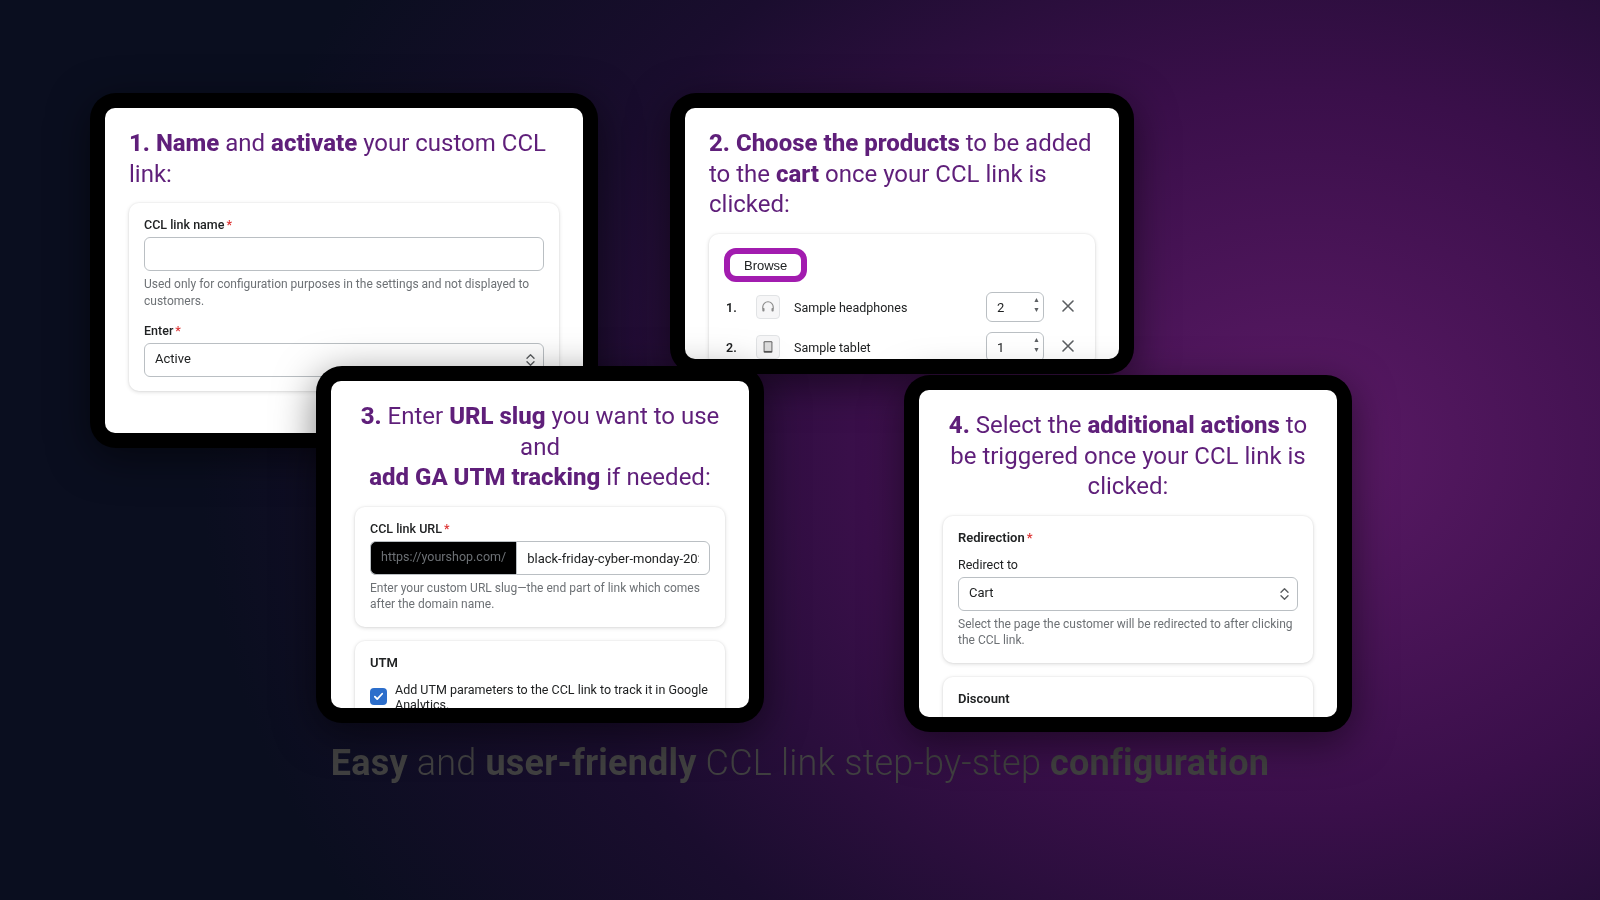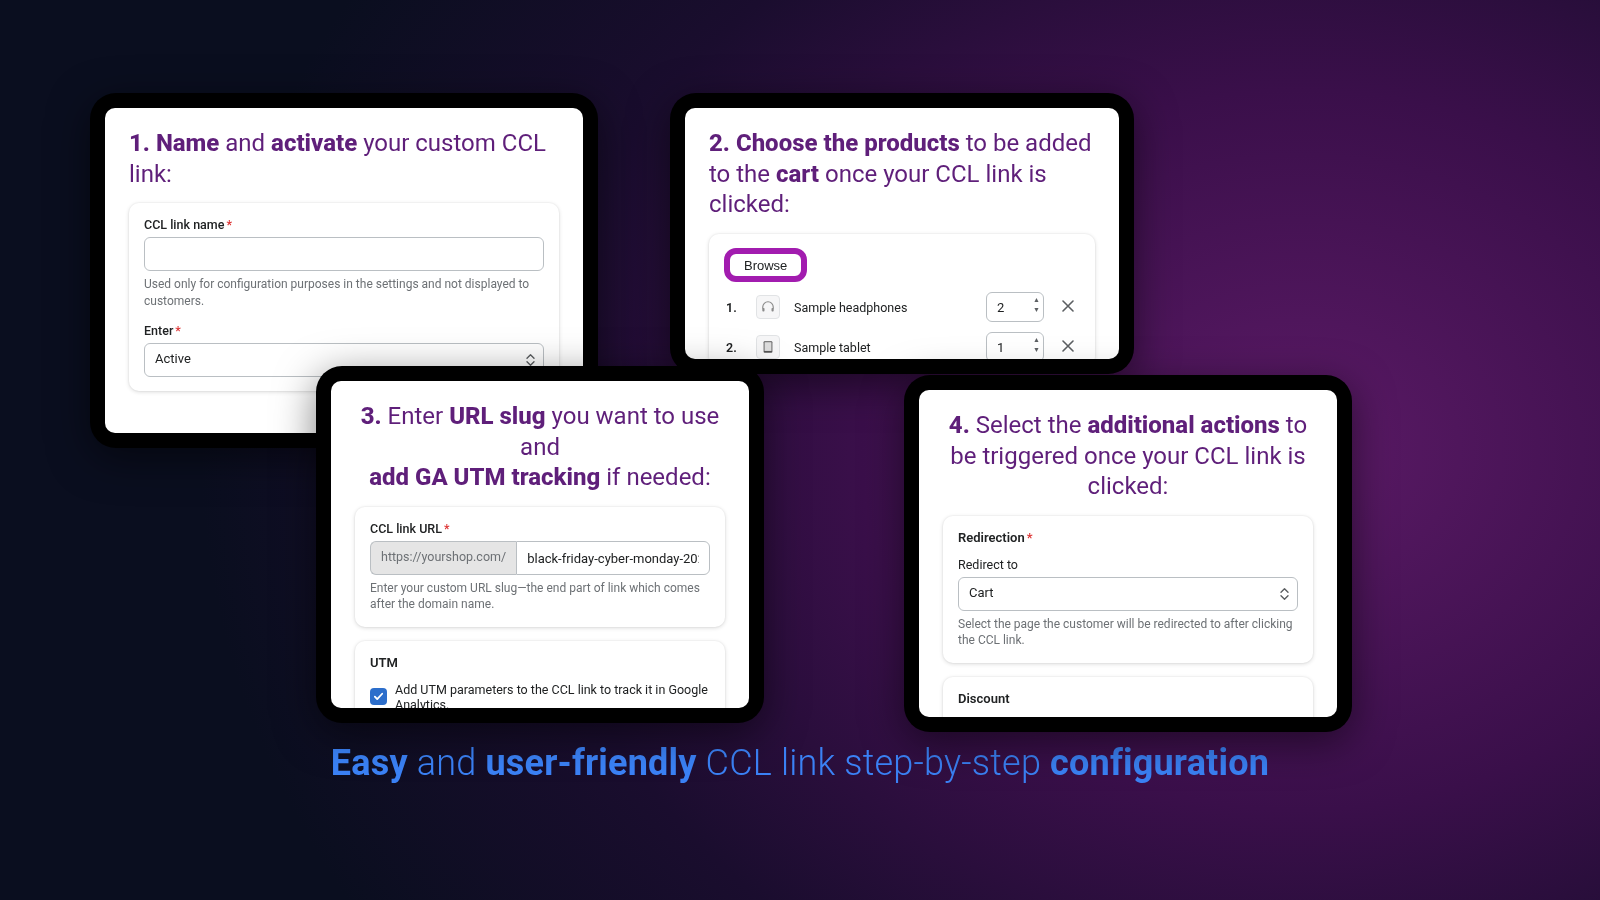--- a/index.html
+++ b/index.html
@@ -84,39 +84,39 @@
   .prod-thumb svg { width: 14px; height: 14px; }
   .prod-name { flex: 1; font-size: 12.5px; color: #202223; }
   .qty-wrap { position: relative; width: 58px; }
   .num-input { width: 100%; height: 30px; padding-right: 20px; }
   .stepper { position: absolute; right: 4px; top: 3px; display: flex; flex-direction: column; gap: 0; }
   .stepper span { font-size: 7px; color: #5c5f62; line-height: 10px; cursor: pointer; }
   .remove-btn { width: 20px; text-align: center; color: #5c5f62; cursor: pointer; font-size: 15px; }
 
   
   .url-row { display: flex; }
-  .prefix-box { border-top-right-radius: 0; border-bottom-right-radius: 0; border-right: none; background: #e5e5e5; color: #6d7175; font-size: 12.5px; }
+  .prefix-box { border-top-right-radius: 0; border-bottom-right-radius: 0; border-right: none; background: #000000; color: #6d7175; font-size: 12.5px; }
   .slug-input { flex:1; border-top-left-radius: 0; border-bottom-left-radius: 0; height: 34px; }
   .section-title { font-size: 13px; font-weight: 600; margin-bottom: 12px; }
   .check-row { display: flex; align-items: center; gap: 8px; font-size: 12.5px; color: #202223; margin-bottom: 12px; }
   .chk {
     width: 17px; height: 17px; border-radius: 4px; background: #2c6ecb;
     display: inline-flex; align-items: center; justify-content: center; flex-shrink: 0;
     cursor: pointer;
   }
   .chk svg { width: 11px; height: 11px; }
 
   #t1 { left: 90px;  top: 93px;  width: 508px; height: 355px; }
   #t2 { left: 670px; top: 93px;  width: 464px; height: 281px; }
   #t3 { left: 316px; top: 366px; width: 448px; height: 357px; z-index: 2; }
   #t4 { left: 904px; top: 356px; width: 448px; height: 357px; z-index: 2; margin-top: 19px; }
 
   .tagline {
     position: absolute; left: 0; width: 100%; top: 742px; text-align: center;
-    font-size: 36px; font-weight: 300; color: #3b82f6; letter-spacing: 0.2px;
+    font-size: 36px; font-weight: 300; color: #404040; letter-spacing: 0.2px;
   }
   .tagline b { font-weight: 700; }
 </style>
 </head>
 <body>
 
 <div class="tablet" id="t1">
   <div class="tablet-screen">
     <div class="step-head">
       <span class="num">1.</span>

